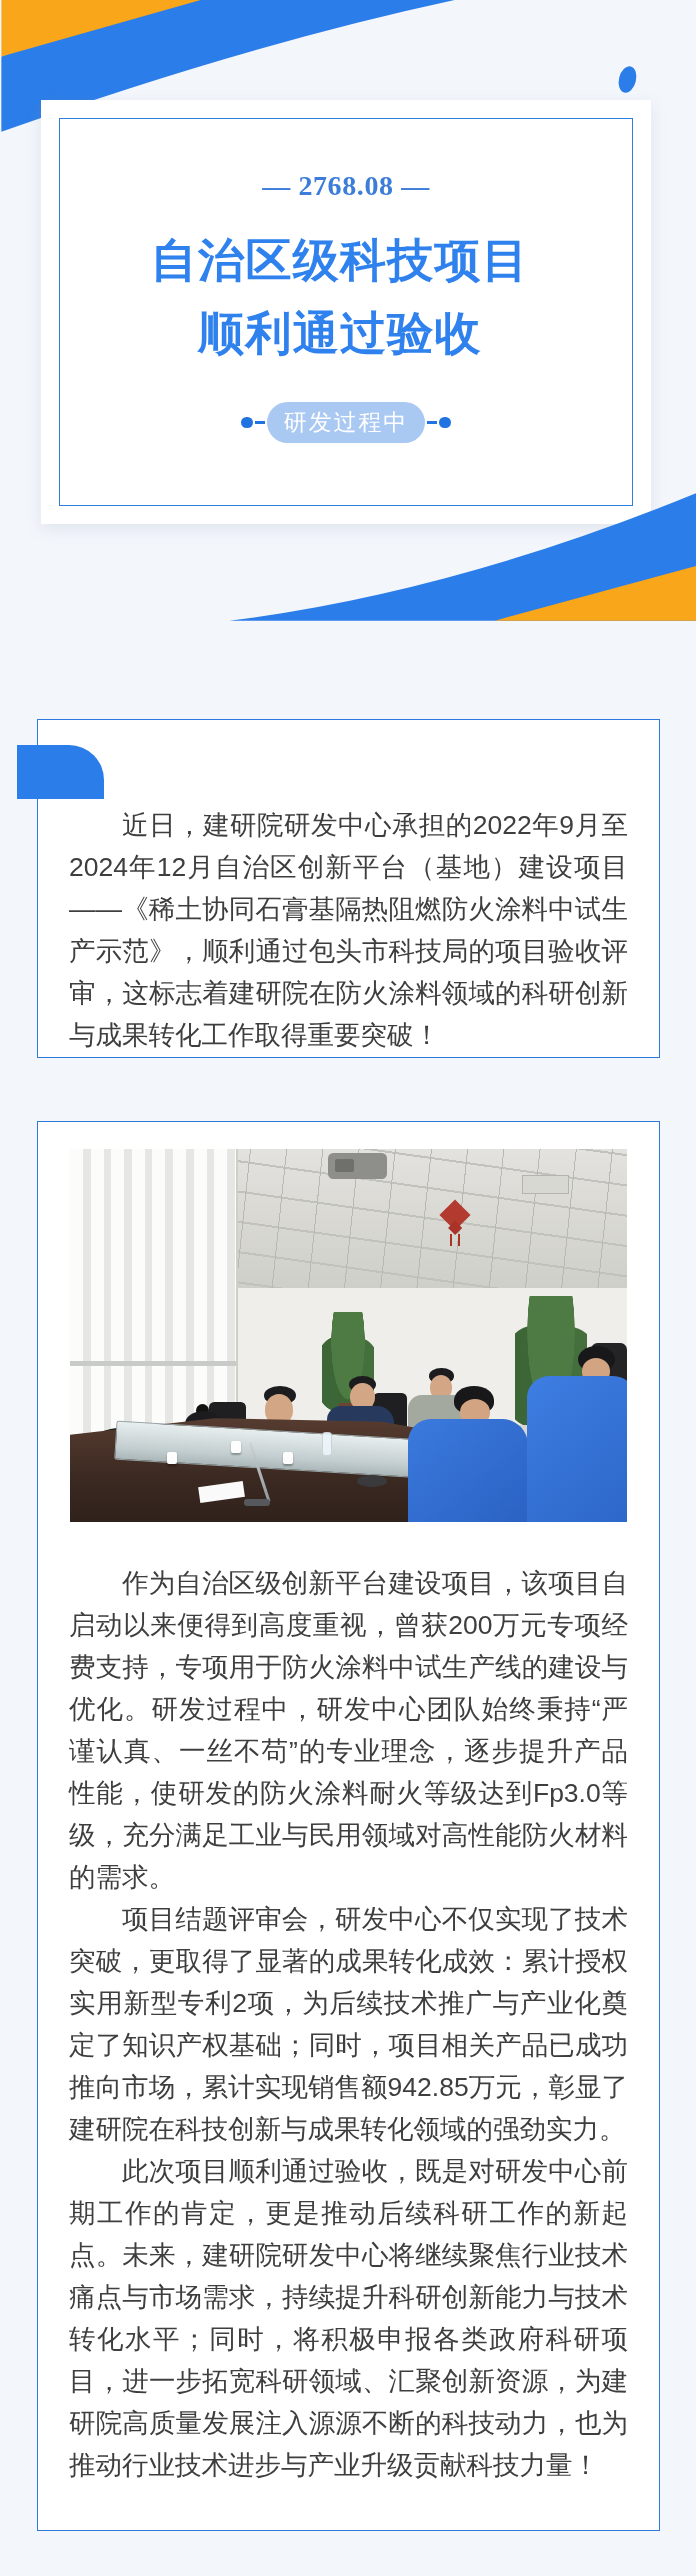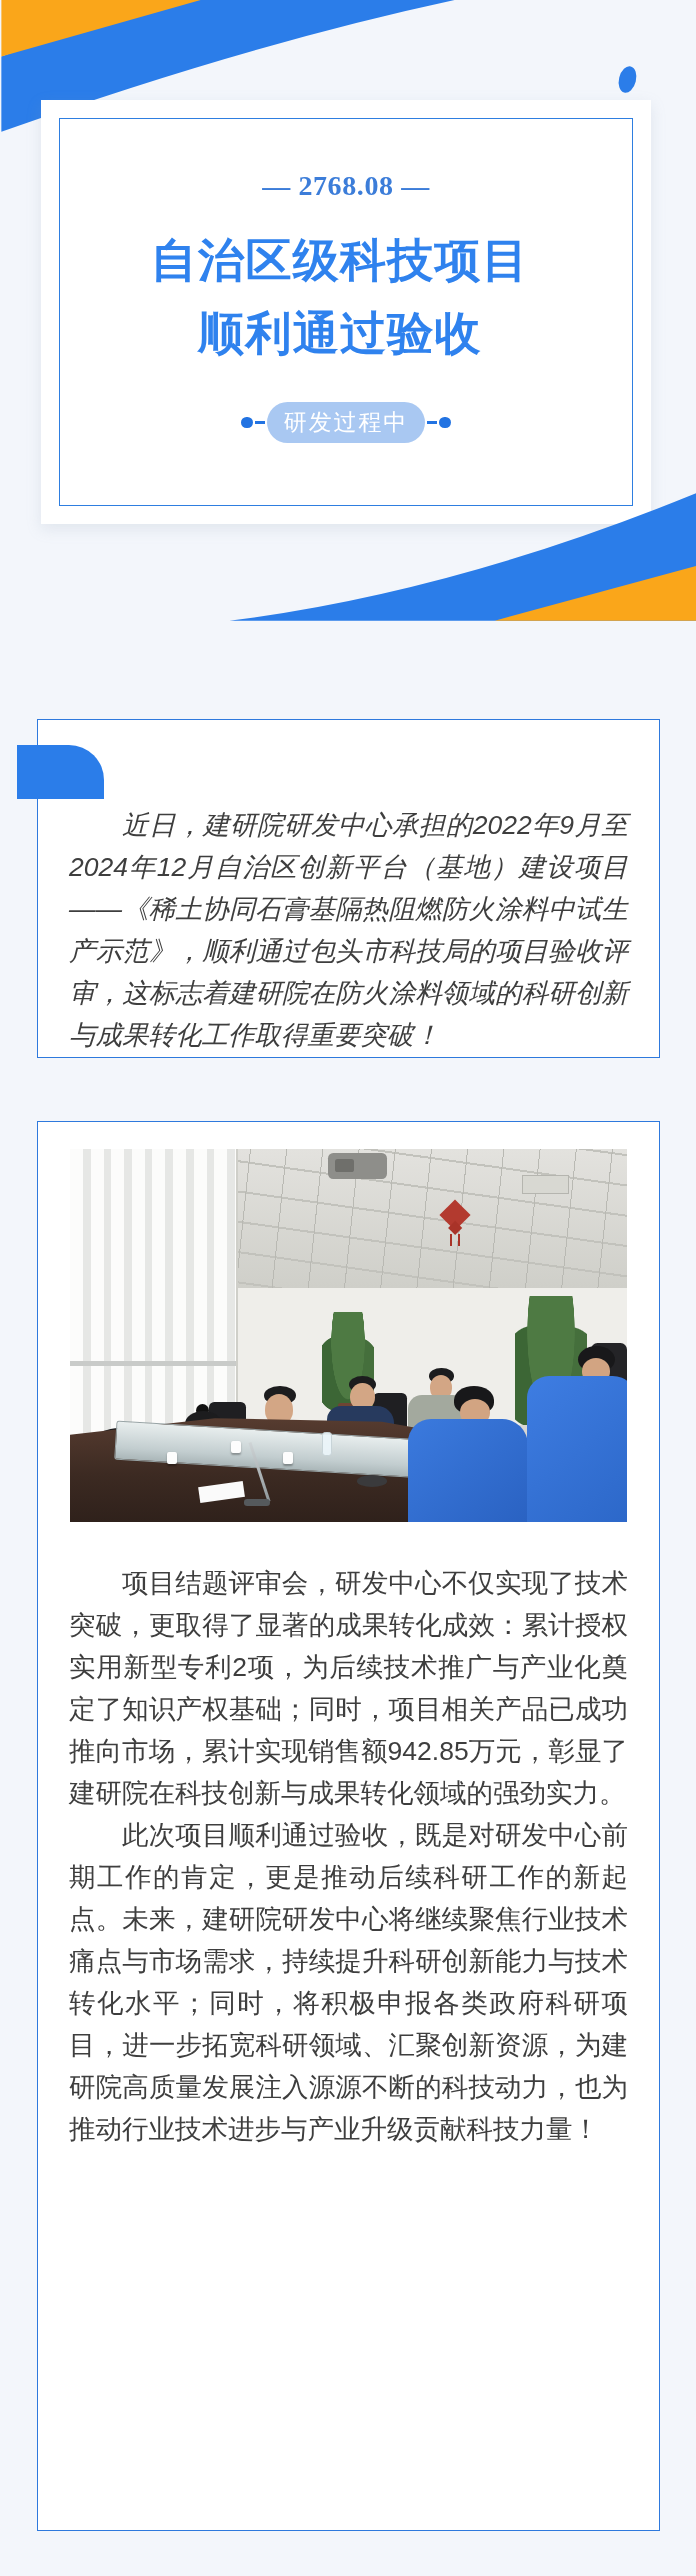--- a/index.html
+++ b/index.html
@@ -40,21 +40,21 @@
     height:41px;line-height:41px;padding:0 17px;border-radius:20.6px;
     background:#a9c8f2;color:#ffffff;font-size:23px;letter-spacing:1.9px;font-weight:400;
   }
   
   .mid-decor{position:absolute;top:490px;left:0;display:block;}
   
   .card{
     position:absolute;background:#ffffff;border:1.9px solid #2e79dd;
     box-sizing:border-box;overflow:visible;
   }
-  .card1{left:37px;top:719px;width:623px;height:339px;padding:84px 31px 0;font-style:italic;}
+  .card1{left:37px;top:719px;width:623px;height:339px;padding:84px 31px 0;}
   .card2{left:37px;top:1121px;width:623px;height:1410px;padding:27px 31px 0;}
   .corner-tab{
     position:absolute;left:-21px;top:24.5px;width:87px;height:54px;
     background:#2b7de9;border-radius:0 35px 0 0;
   }
   .para{
     margin:0;font-size:26.5px;line-height:42px;color:#3e3e3e;
     text-align:justify;text-indent:2em;letter-spacing:0;
   }
   .photo-wrap{margin:0 auto 40px;}
@@ -255,18 +255,19 @@
       <div class="ph-paper1"></div>
       <div class="ph-paper2"></div>
       <div class="b1-hair" style="position:absolute;"></div>
       <div class="head b1-head"></div>
       <div class="b1-body"></div>
       <div class="b2-hair hair"></div>
       <div class="head b2-head"></div>
       <div class="b2-body"></div>
     </div>
 
+    <p class="para">作为自治区级创新平台建设项目，该项目自启动以来便得到高度重视，曾获200万元专项经费支持，专项用于防火涂料中试生产线的建设与优化。研发过程中，研发中心团队始终秉持“严谨认真、一丝不苟”的专业理念，逐步提升产品性能，使研发的防火涂料耐火等级达到Fp3.0等级，充分满足工业与民用领域对高性能防火材料的需求。</p>
     <p class="para">项目结题评审会，研发中心不仅实现了技术突破，更取得了显著的成果转化成效：累计授权实用新型专利2项，为后续技术推广与产业化奠定了知识产权基础；同时，项目相关产品已成功推向市场，累计实现销售额942.85万元，彰显了建研院在科技创新与成果转化领域的强劲实力。</p>
     <p class="para">此次项目顺利通过验收，既是对研发中心前期工作的肯定，更是推动后续科研工作的新起点。未来，建研院研发中心将继续聚焦行业技术痛点与市场需求，持续提升科研创新能力与技术转化水平；同时，将积极申报各类政府科研项目，进一步拓宽科研领域、汇聚创新资源，为建研院高质量发展注入源源不断的科技动力，也为推动行业技术进步与产业升级贡献科技力量！</p>
   </section>
 
 </div>
 
 
 </body></html>

